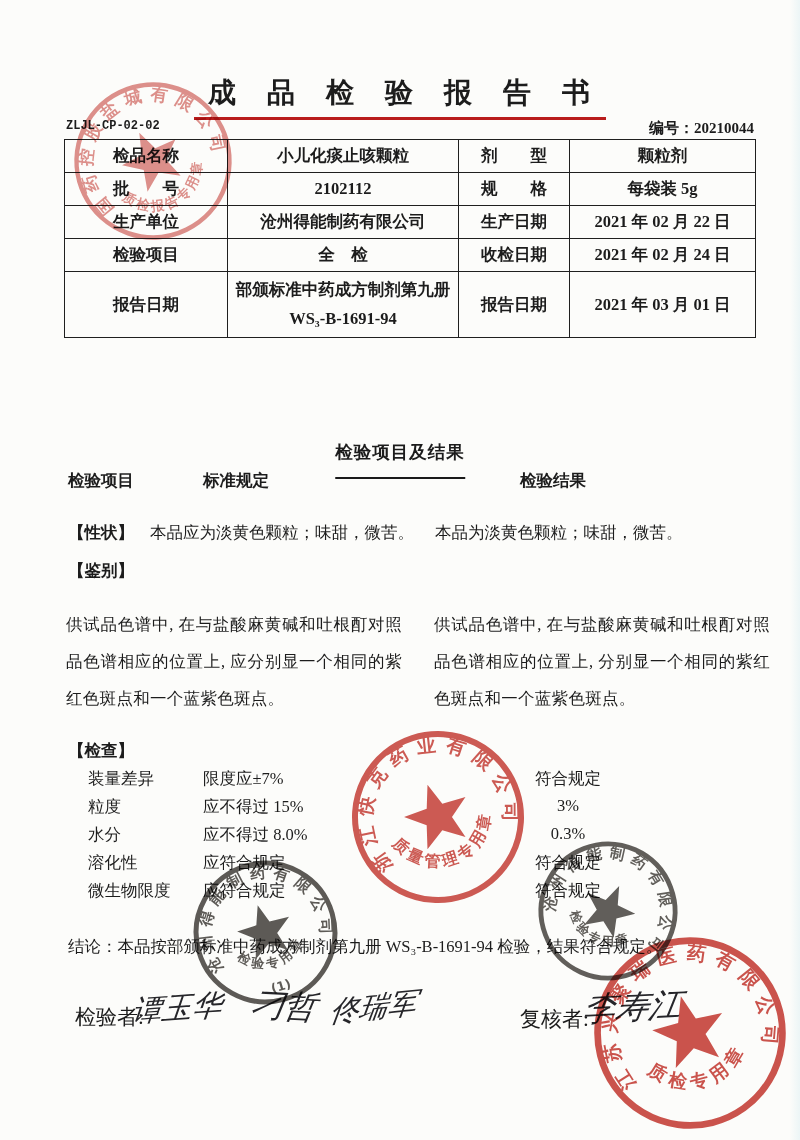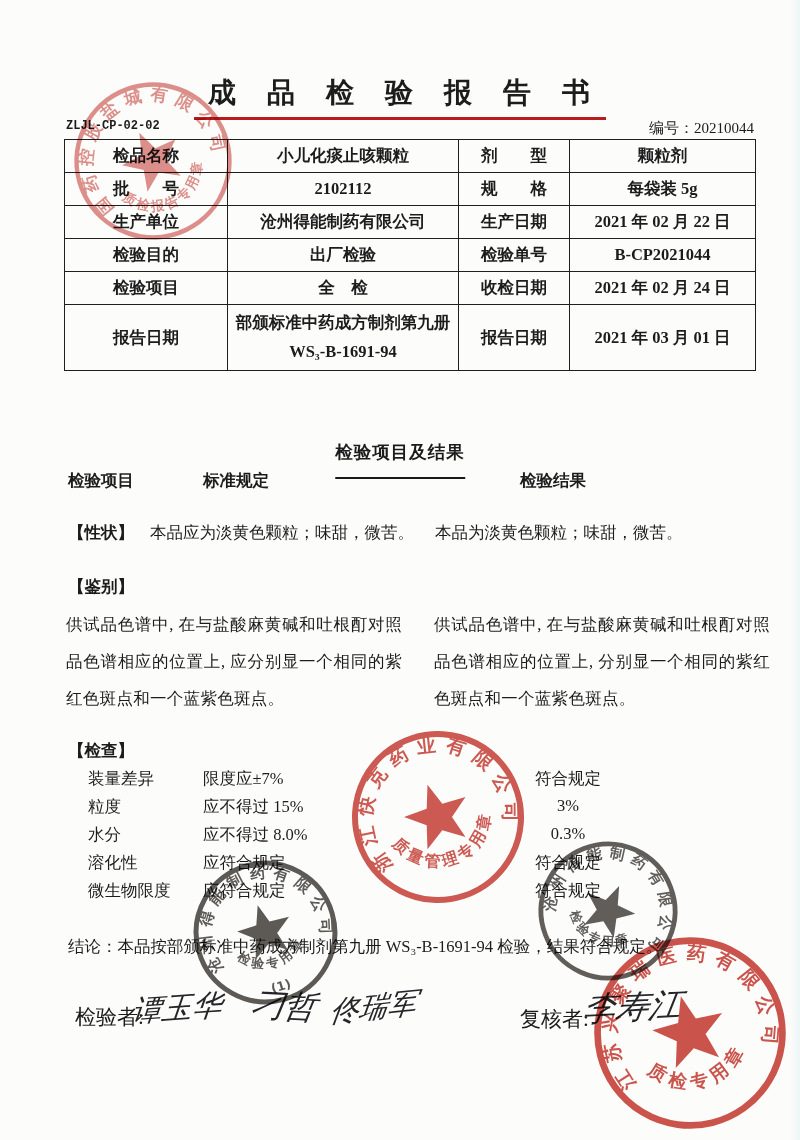--- a/index.html
+++ b/index.html
@@ -15,21 +15,21 @@
     background:linear-gradient(to right,#fcfcfa,#ecf5f6);
   }
   .doc-title {
     position:absolute; top:74px; left:50%; transform:translateX(-50%);
     font-size:28px; font-weight:bold; letter-spacing:12px; white-space:nowrap;
     border-bottom:3px solid #b91c1c; padding:0 4px 5px 14px;
   }
   .meta-row { position:absolute; top:119px; left:66px; width:690px; }
   .form-code { position:absolute; left:0; top:0; font-size:12px; font-weight:bold;
     font-family:"Liberation Mono","DejaVu Sans Mono",monospace; letter-spacing:0px; }
-  .report-no { position:absolute; right:2px; top:0; font-size:15px; font-weight:normal; }
+  .report-no { position:absolute; right:2px; top:0; font-size:15px; font-weight:bold; }
   table.info {
     position:absolute; left:64px; top:139px; width:691px;
     border-collapse:collapse; table-layout:fixed;
   }
   table.info td {
     border:1.8px solid #1f1f1f; text-align:center; vertical-align:middle;
     font-size:16.5px; font-weight:600; padding:0 2px; height:33px;
     white-space:nowrap; overflow:hidden;margin-top:32px;
   }
   table.info tr.tall td { height:66px; }
@@ -97,26 +97,20 @@
       <td>规　　格</td>
       <td>每袋装 5g</td>
     </tr>
     <tr>
       <td>生产单位</td>
       <td>沧州得能制药有限公司</td>
       <td>生产日期</td>
       <td>2021 年 02 月 22 日</td>
     </tr>
     <tr>
-      <td>检验目的</td>
-      <td>出厂检验</td>
-      <td>检验单号</td>
-      <td>B-CP2021044</td>
-    </tr>
-    <tr>
       <td>检验项目</td>
       <td>全　检</td>
       <td>收检日期</td>
       <td>2021 年 02 月 24 日</td>
     </tr>
     <tr class="tall">
       <td>报告日期</td>
       <td class="two-line">
         <span>部颁标准中药成方制剂第九册</span>
         <span>WS₃-B-1691-94</span>
@@ -130,21 +124,21 @@
   <div class="sec-title">检验项目及结果</div>
 
   <div class="col-head t-item">检验项目</div>
   <div class="col-head t-spec">标准规定</div>
   <div class="col-head t-result">检验结果</div>
 
   <div class="bracket-label" style="top:522px;">【性状】</div>
   <div class="inline-text" style="left:435px; top:522px;">本品为淡黄色颗粒；味甜，微苦。</div>
   <div class="inline-text" style="left:150px; top:522px;">本品应为淡黄色颗粒；味甜，微苦。</div>
 
-  <div class="bracket-label" style="top:576px;">【鉴别】</div>
+  <div class="bracket-label" style="top:560px;">【鉴别】</div>
   <div class="para" style="left:66px; top:606px;">供试品色谱中, 在与盐酸麻黄碱和吐根酊对照品色谱相应的位置上, 应分别显一个相同的紫红色斑点和一个蓝紫色斑点。</div>
   <div class="para" style="left:434px; top:606px;">供试品色谱中, 在与盐酸麻黄碱和吐根酊对照品色谱相应的位置上, 分别显一个相同的紫红色斑点和一个蓝紫色斑点。</div>
 
   <div class="bracket-label" style="top:740px;">【检查】</div>
 
   <div class="chk-row" style="top:768px;">
     <span class="chk-name">装量差异</span>
     <span class="chk-spec">限度应±7%</span>
     <span class="chk-result">符合规定</span>
   </div>

